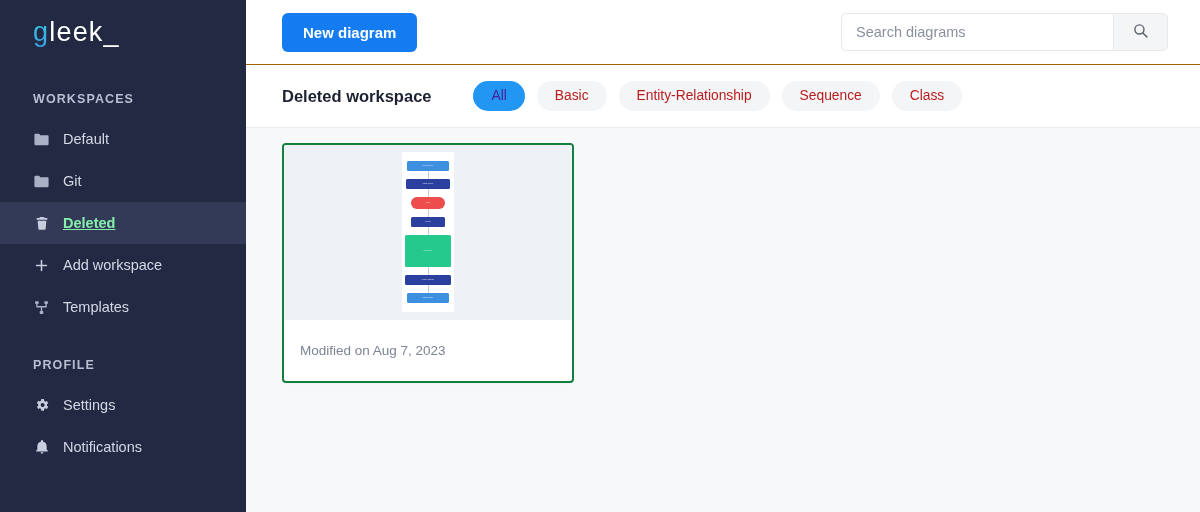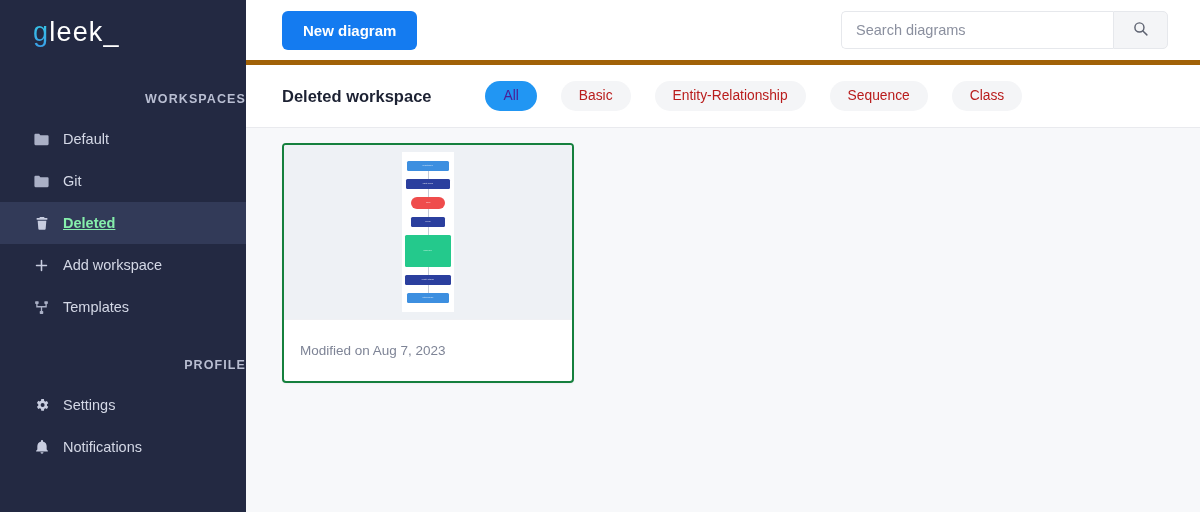--- a/index.html
+++ b/index.html
@@ -30,21 +30,21 @@
     color: #33c9e0;
     background: linear-gradient(180deg,#35d0e6 0%,#3aa0e8 100%);
     -webkit-background-clip: text; background-clip: text;
     -webkit-text-fill-color: transparent;
     font-weight: 500;
   }
   .logo .tail { color: #ffffff; }
 
   .section-title {
     color: #b9bed2; font-size: 12.5px; font-weight: 700;
-    letter-spacing: 1.1px; padding: 0 0 0 33px; text-align: right;
+    letter-spacing: 1.1px; padding: 0 0 0 33px;
   }
   .sec-workspaces { margin-top: 27px; }
   .sec-profile { margin-top: 30px; }
 
   .nav { margin-top: 12px; }
   .nav-item {
     height: 42px; display: flex; align-items: center;
     padding-left: 33px; gap: 13px;
     color: #d4d8e6; font-size: 14.5px;
     cursor: pointer;
@@ -56,21 +56,21 @@
     flex: 0 0 17px;
   }
   .nav-item .ico svg { display: block; }
   .nav-label { line-height: 1; }
 
   
   .main { flex: 1; height: 512px; background: #f7f8fa; display: flex; flex-direction: column; }
 
   .topbar {
     height: 65px; background: #ffffff;
-    border-bottom: 5px solid #a16207;
+    border-bottom: 1px solid #a16207;
     display: flex; align-items: center;
     padding: 0 32px 0 36px;
     position: relative;
   }
   .btn-new {
     background: #147bf0; color: #fff;
     font-size: 15px; font-weight: 700;
     border: none; border-radius: 6px;
     height: 39px; padding: 0 21px;
     cursor: pointer; line-height: 1;
@@ -93,21 +93,21 @@
     background: #f4f5f7; border: 1px solid #e6e8ec;
     border-radius: 0 5px 5px 0;
     display: flex; align-items: center; justify-content: center;
     cursor: pointer;
   }
 
   .filterbar {
     height: 63px; background: #ffffff;
     border-bottom: 1px solid #e9eaee;
     display: flex; align-items: center;
-    padding: 0 36px; gap: 24px;
+    padding: 0 36px; gap: 12px;
   }
   .ws-title {
     font-size: 16.5px; font-weight: 700; color: #1d2233;
     margin-right: 30px; white-space: nowrap;
   }
   .pill {
     height: 30px; padding: 0 18px;
     border-radius: 16px; background: #f4f5f7;
     color: #b91c1c; font-size: 13.8px;
     display: flex; align-items: center; justify-content: center;

